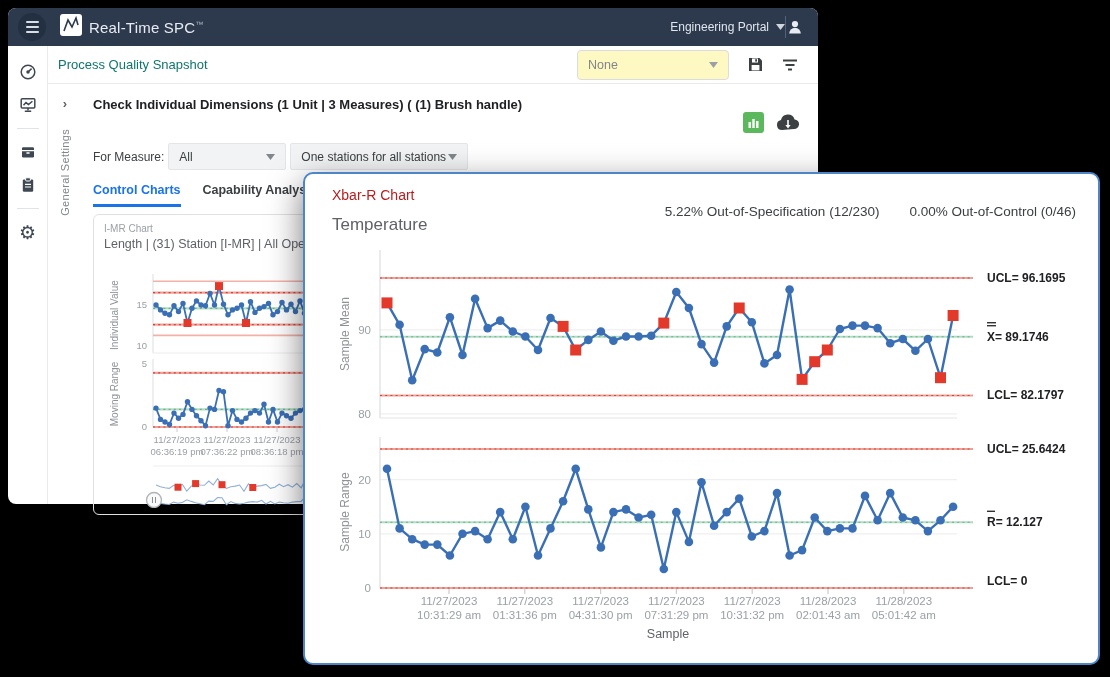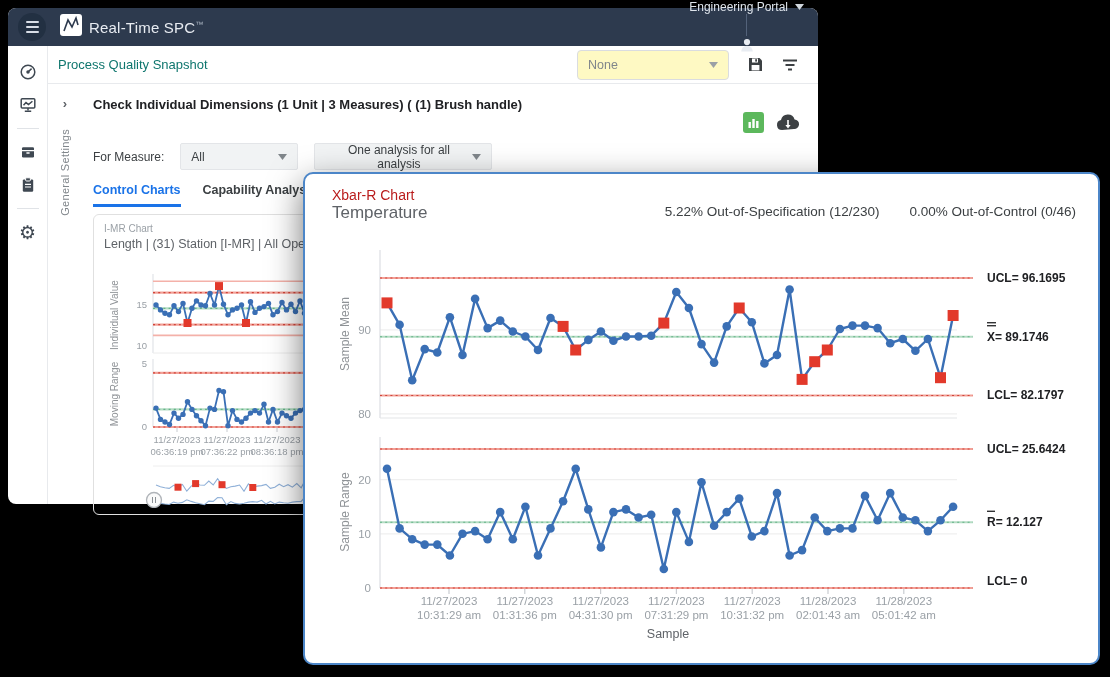--- a/index.html
+++ b/index.html
@@ -8,21 +8,21 @@
   .stage{position:relative;width:1110px;height:677px;background:#000;border-radius:14px;overflow:hidden;}
 
   
   .main-window{position:absolute;left:8px;top:8px;width:810px;height:496px;background:#fff;border-radius:8px;box-shadow:0 8px 28px rgba(0,0,0,.6);}
   .app-header{position:absolute;left:0;top:0;right:0;height:38px;background:#2d3a4e;border-radius:8px 8px 0 0;display:flex;align-items:center;padding:0 14px 0 10px;}
   .hamburger{width:28px;height:28px;border-radius:50%;background:#223042;display:flex;flex-direction:column;justify-content:center;align-items:center;gap:3px;cursor:pointer;}
   .hamburger span{display:block;width:13px;height:2px;background:#d8dee7;border-radius:1px;}
   .logo-box{margin-left:14px;}
   .app-title{color:#e8ecf2;font-size:15px;margin-left:7px;letter-spacing:.2px;}
   .app-title sup{font-size:8px;color:#aab4c2;}
-  .header-right{margin-left:auto;display:flex;align-items:center;gap:0;flex-direction:column;}
+  .header-right{margin-left:auto;display:flex;align-items:center;gap:0;}
   .portal-menu{color:#dfe5ec;font-size:12px;display:flex;align-items:center;gap:7px;cursor:pointer;}
   .header-divider{width:1px;height:22px;background:#53627a;}
 
   .app-body{position:absolute;top:38px;left:0;right:0;bottom:0;display:flex;}
   .sidebar{width:40px;border-right:1px solid #e8eaed;display:flex;flex-direction:column;align-items:center;padding-top:12px;}
   .side-icon{width:28px;height:28px;display:flex;align-items:center;justify-content:center;margin-bottom:5px;cursor:pointer;color:#3f4852;}
   .side-hr{width:22px;height:1px;background:#e0e3e7;margin:4px 0 9px 0;}
   .gear-glyph{font-size:19px;line-height:1;color:#3f4852;}
 
   .content{flex:1;position:relative;}
@@ -38,41 +38,41 @@
   .collapse-btn{font-size:13px;color:#5f6368;cursor:pointer;font-weight:700;}
   .gs-label{margin-top:18px;font-size:11px;color:#80868b;writing-mode:vertical-rl;transform:rotate(180deg);letter-spacing:.3px;}
 
   .panel{flex:1;padding:10px 18px 0 11px;position:relative;}
   .panel-head{display:flex;align-items:flex-start;flex-direction:column;}
   .panel-title{font-size:13px;font-weight:700;color:#202124;padding-top:3px;}
   .panel-icons{margin-left:auto;display:flex;align-items:center;gap:12px;}
   .export-btn{width:21px;height:21px;border-radius:3px;background:#5cb85c;display:flex;align-items:center;justify-content:center;cursor:pointer;}
   .cloud-btn{cursor:pointer;display:flex;align-items:center;}
 
-  .measure-row{margin-top:10px;display:flex;align-items:center;gap:16px;}
+  .measure-row{margin-top:10px;display:flex;align-items:center;gap:4px;}
   .measure-label{font-size:12px;color:#3c4043;}
   .gsel{background:#f1f3f4;border:1px solid #e3e5e8;height:27px;display:flex;align-items:center;padding:0 10px;font-size:12px;color:#3c4043;border-radius:2px;cursor:pointer;text-align:center;}
   .gsel .caret{margin-left:auto;}
   .gsel-measure{width:118px;}
   .gsel-analysis{width:178px;}
 
   .tabs-row{margin-top:13px;display:flex;gap:22px;}
   .tab{font-size:12.5px;font-weight:700;color:#3c4043;padding-bottom:7px;cursor:pointer;}
   .tab.active{color:#1a73e8;border-bottom:3px solid #1a73e8;}
 
   .imr-card{margin-top:7px;border:1px solid #e0e0e0;border-radius:6px;width:707px;height:301px;padding:8px 0 0 10px;overflow:hidden;}
   .imr-label{font-size:10px;color:#9aa0a6;}
   .imr-sub{font-size:12.5px;color:#5f6368;margin-top:3px;}
   .imr-svg{display:block;margin-top:2px;}
 
   
   .xbar-window{position:absolute;left:303px;top:172px;width:797px;height:493px;background:#fff;border:2px solid #4c86c8;border-radius:10px;box-shadow:0 12px 34px rgba(0,0,0,.55);z-index:5;overflow:hidden;}
   .xbar-head{position:absolute;left:27px;top:13px;z-index:2;}
   .xbar-label{font-size:14px;color:#b91c1c;}
-  .xbar-title{font-size:17px;color:#5f6368;margin-top:0;}
+  .xbar-title{font-size:17px;color:#5f6368;margin-top:12px;}
   .xbar-stats{position:absolute;right:22px;top:30px;display:flex;gap:30px;font-size:13.5px;color:#3c4043;z-index:2;}
   .xbar-svg{position:absolute;left:0;top:0;}
 </style>
 </head>
 <body>
 
 <div class="stage">
 
   <div class="main-window">
     <div class="app-header">
@@ -199,21 +199,21 @@
 
             <div class="measure-row">
               <span class="measure-label">For Measure:</span>
               <div class="gsel gsel-measure">
                 <span>All</span>
                 <svg class="caret" width="9" height="6" viewBox="0 0 9 6">
                     <polygon points="0,0 9,0 4.5,6" fill="#80868b"></polygon>
                   </svg>
               </div>
               <div class="gsel gsel-analysis">
-                <span>One analysis for all analysis</span>
+                <span>One stations for all stations</span>
                 <svg class="caret" width="9" height="6" viewBox="0 0 9 6">
                     <polygon points="0,0 9,0 4.5,6" fill="#80868b"></polygon>
                   </svg>
               </div>
             </div>
 
             <div class="tabs-row">
               <span class="tab active">Control Charts</span>
               <span class="tab">Capability Analysis</span>
             </div>

